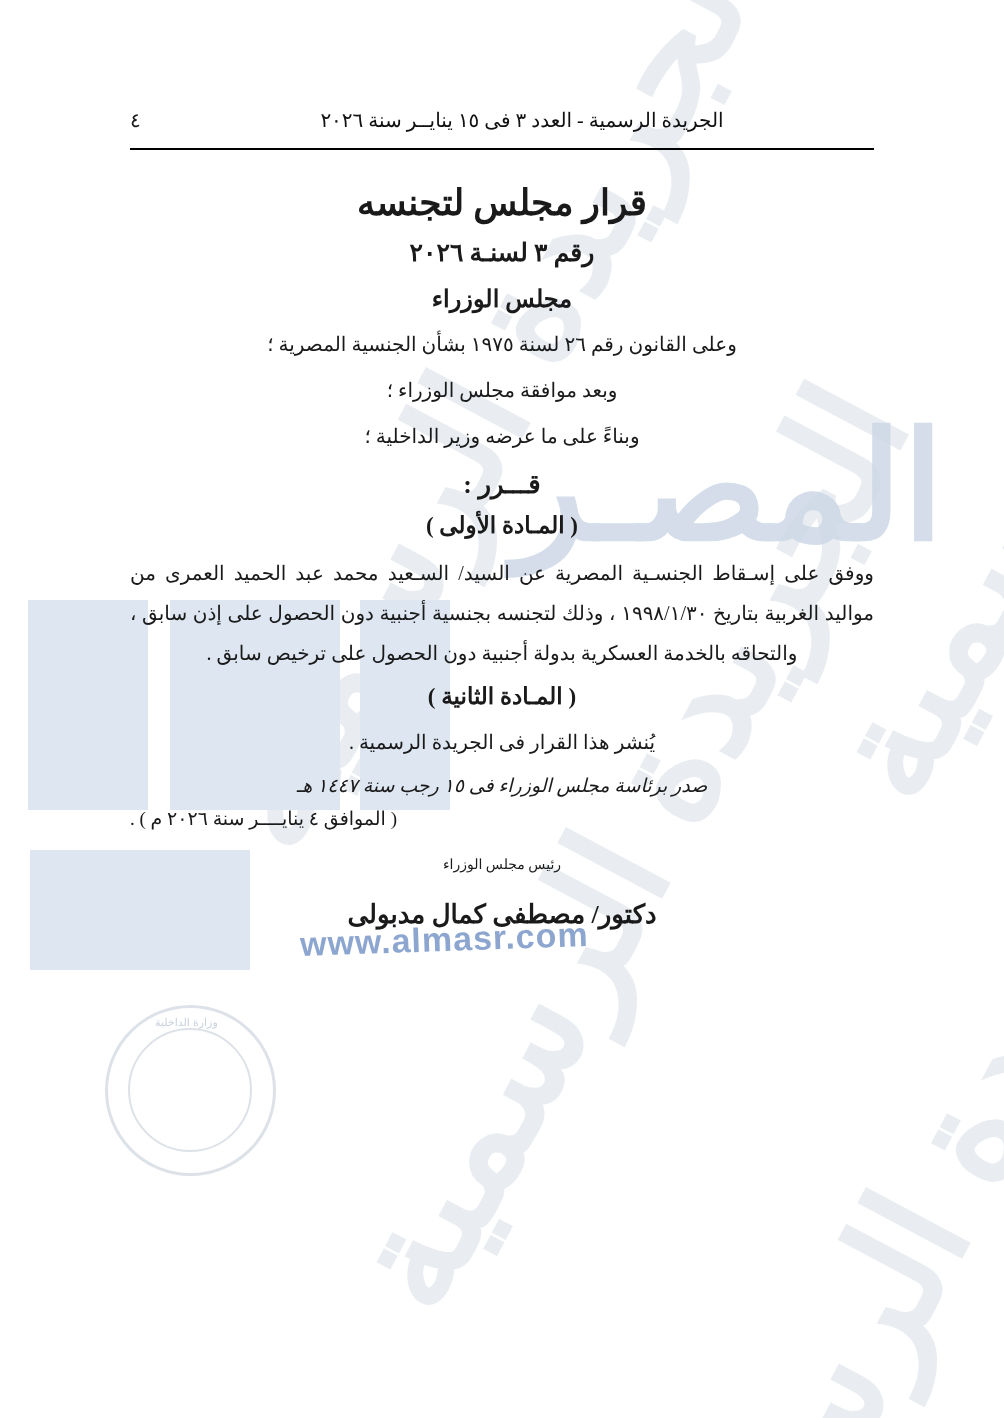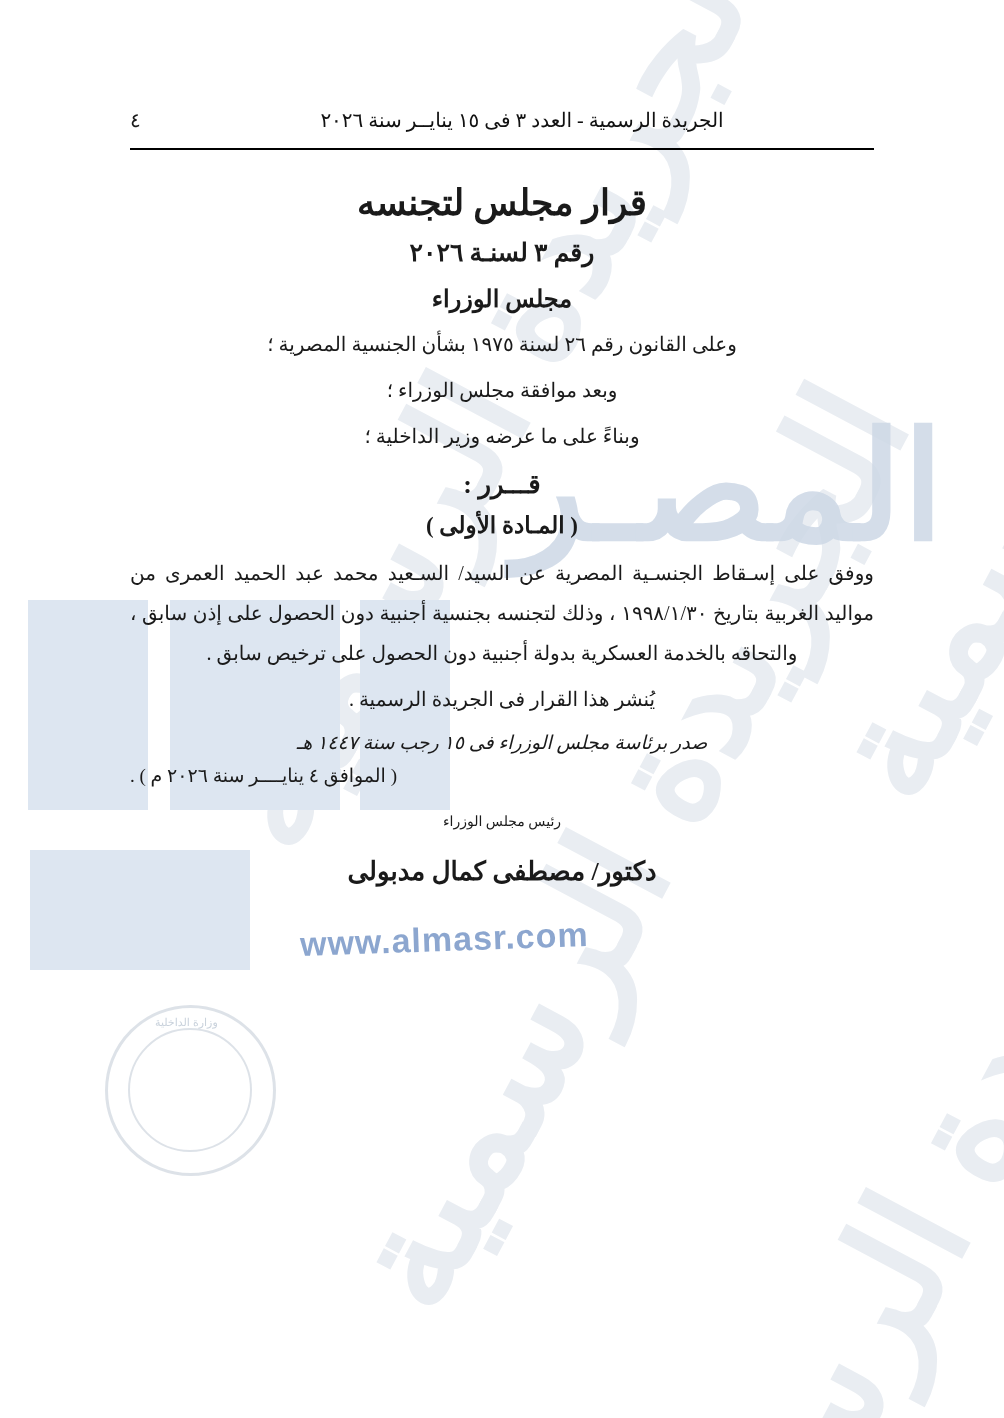--- a/index.html
+++ b/index.html
@@ -239,20 +239,21 @@
 
       <p class="preamble-line">وعلى القانون رقم ٢٦ لسنة ١٩٧٥ بشأن الجنسية المصرية ؛</p>
       <p class="preamble-line">وبعد موافقة مجلس الوزراء ؛</p>
       <p class="preamble-line">وبناءً على ما عرضه وزير الداخلية ؛</p>
 
       <p class="decides">قـــرر :</p>
 
       <p class="article-heading">( المـادة الأولى )</p>
       <p class="article-body">ووفق على إسـقاط الجنسـية المصرية عن السيد/ السـعيد محمد عبد الحميد العمرى من مواليد الغربية بتاريخ ١٩٩٨/١/٣٠ ، وذلك لتجنسه بجنسية أجنبية دون الحصول على إذن سابق ، والتحاقه بالخدمة العسكرية بدولة أجنبية دون الحصول على ترخيص سابق .</p>
 
+      <p class="article-heading">( المـادة الثانية )</p>
       <p class="article-body short">يُنشر هذا القرار فى الجريدة الرسمية  .</p>
 
       <p class="issued-line">صدر برئاسة مجلس الوزراء فى ١٥ رجب سنة ١٤٤٧ هـ</p>
       <p class="issued-sub">( الموافق ٤ ينايــــر سنة ٢٠٢٦ م ) .</p>
 
       <p class="signer-title">رئيس مجلس الوزراء</p>
       <p class="signer-name">دكتور/ مصطفى كمال مدبولى</p>
 
     </div>
   </div>

